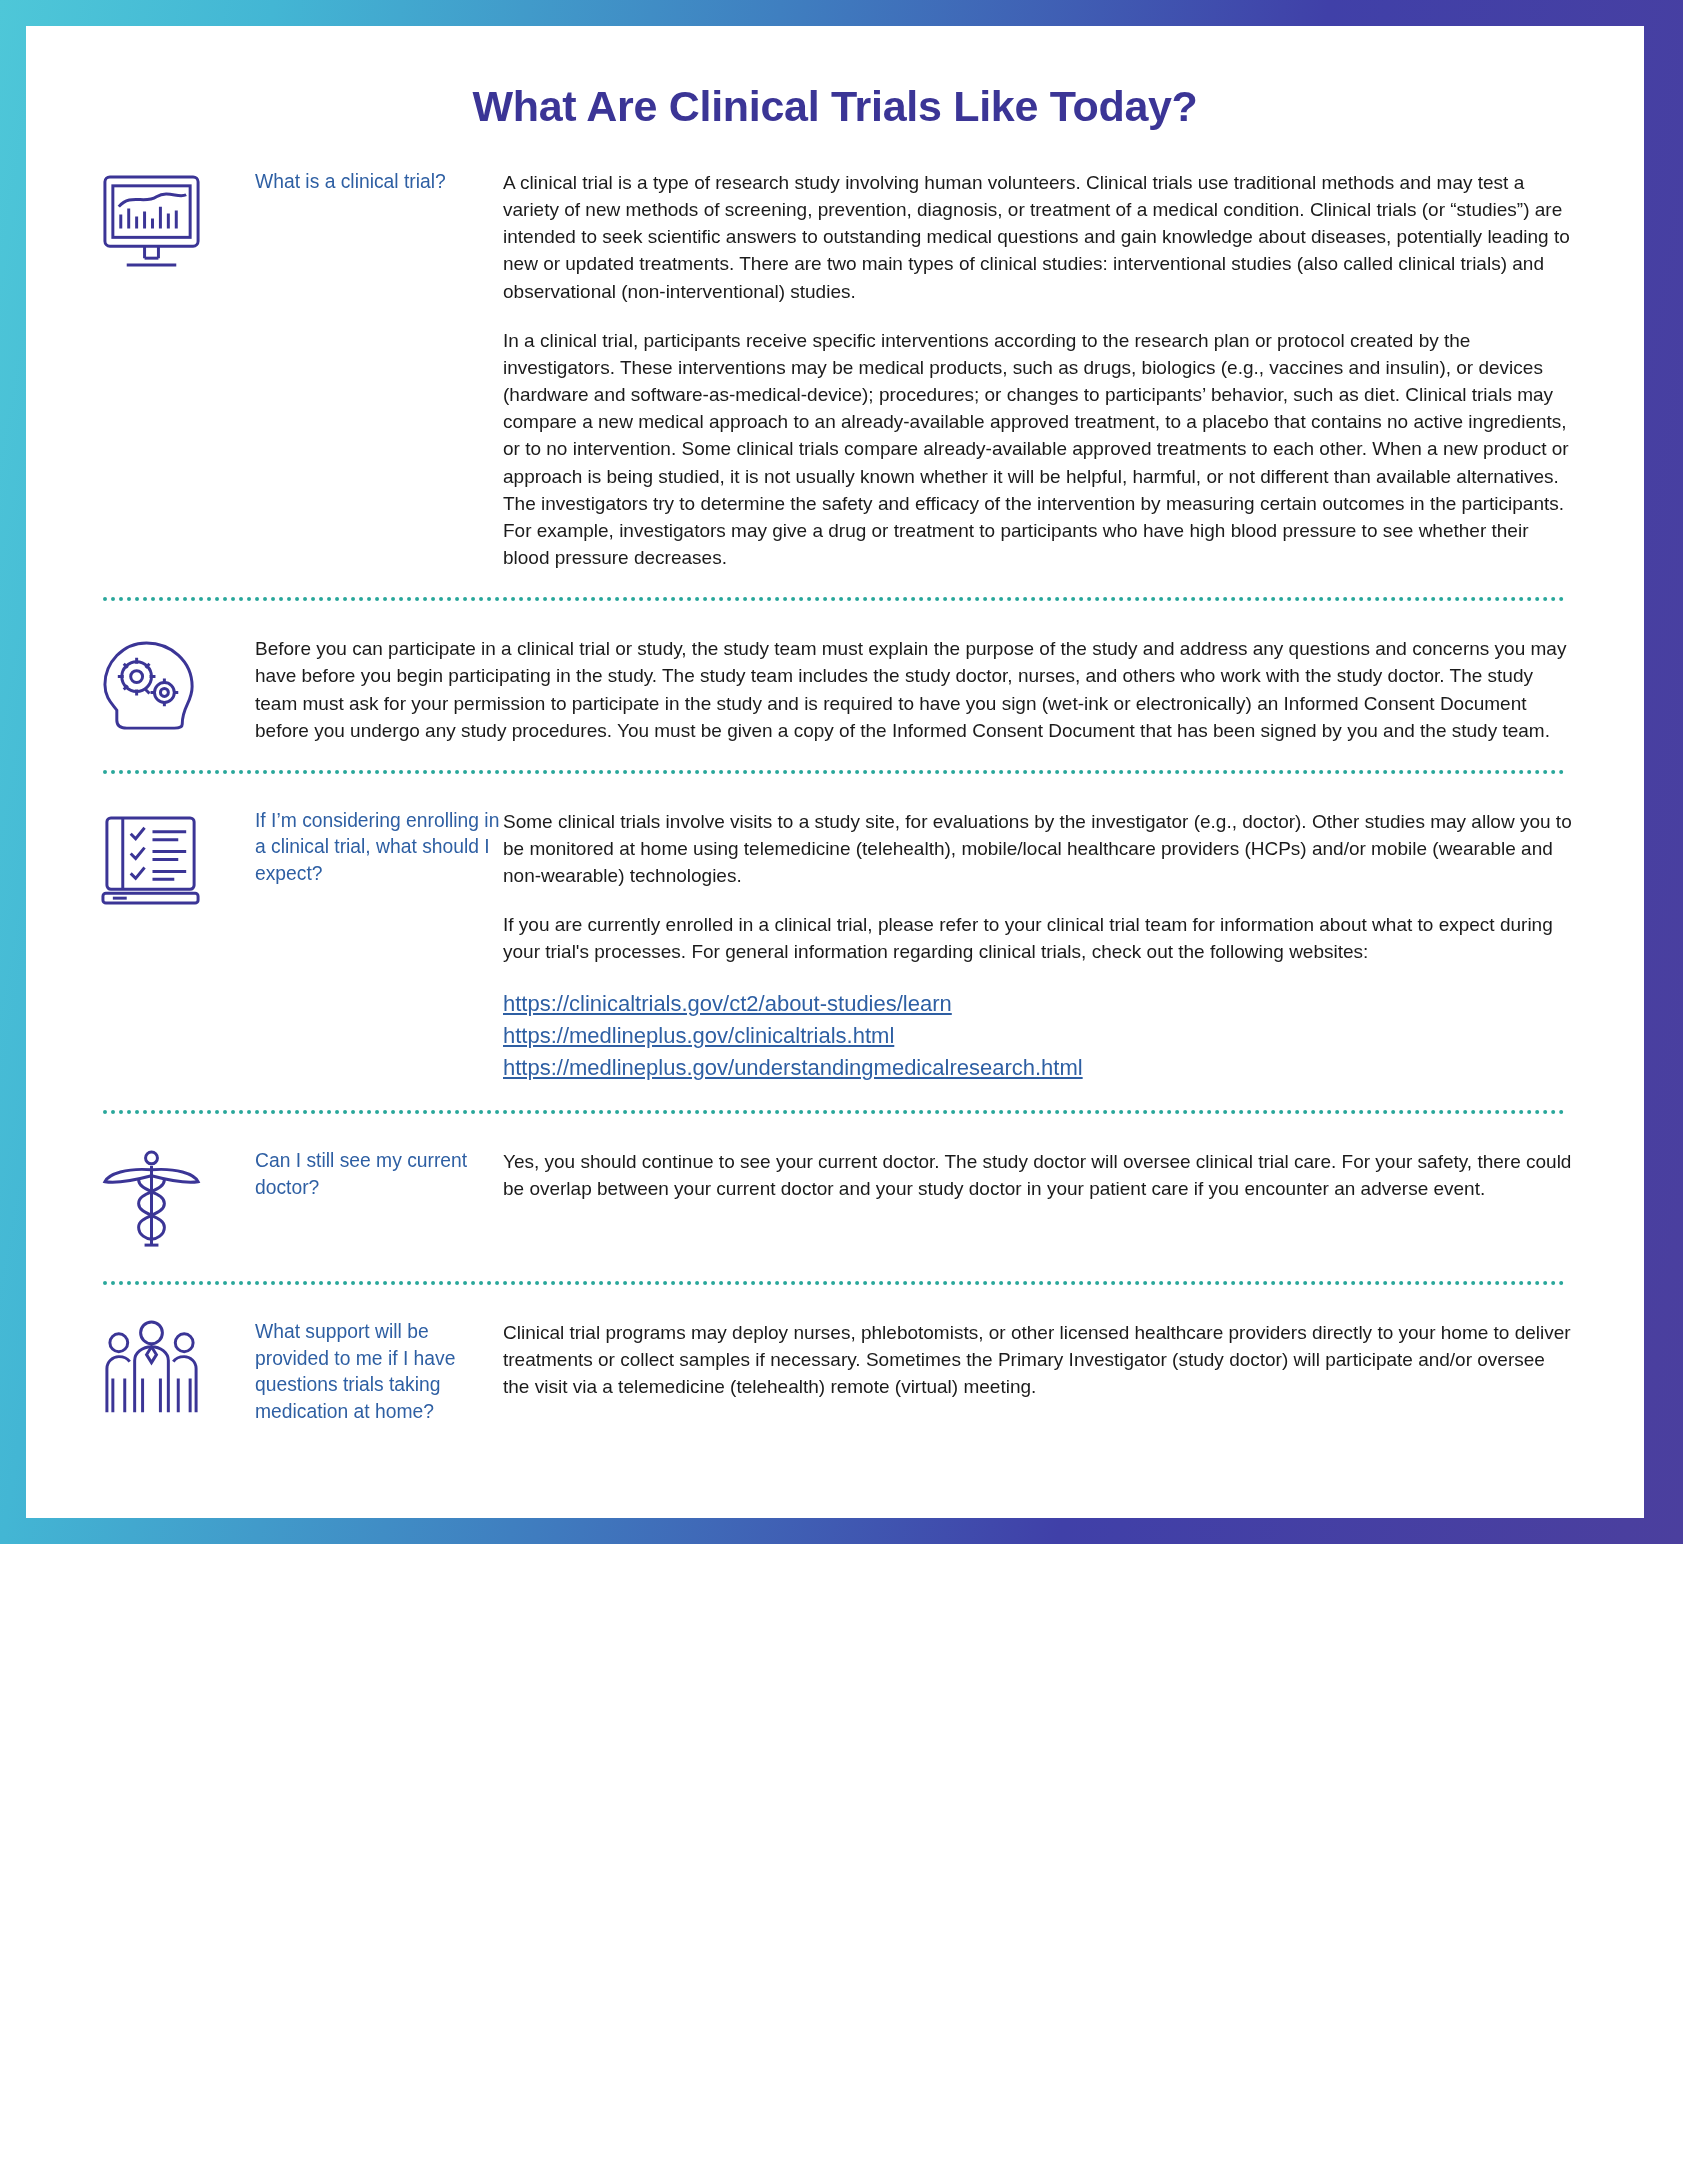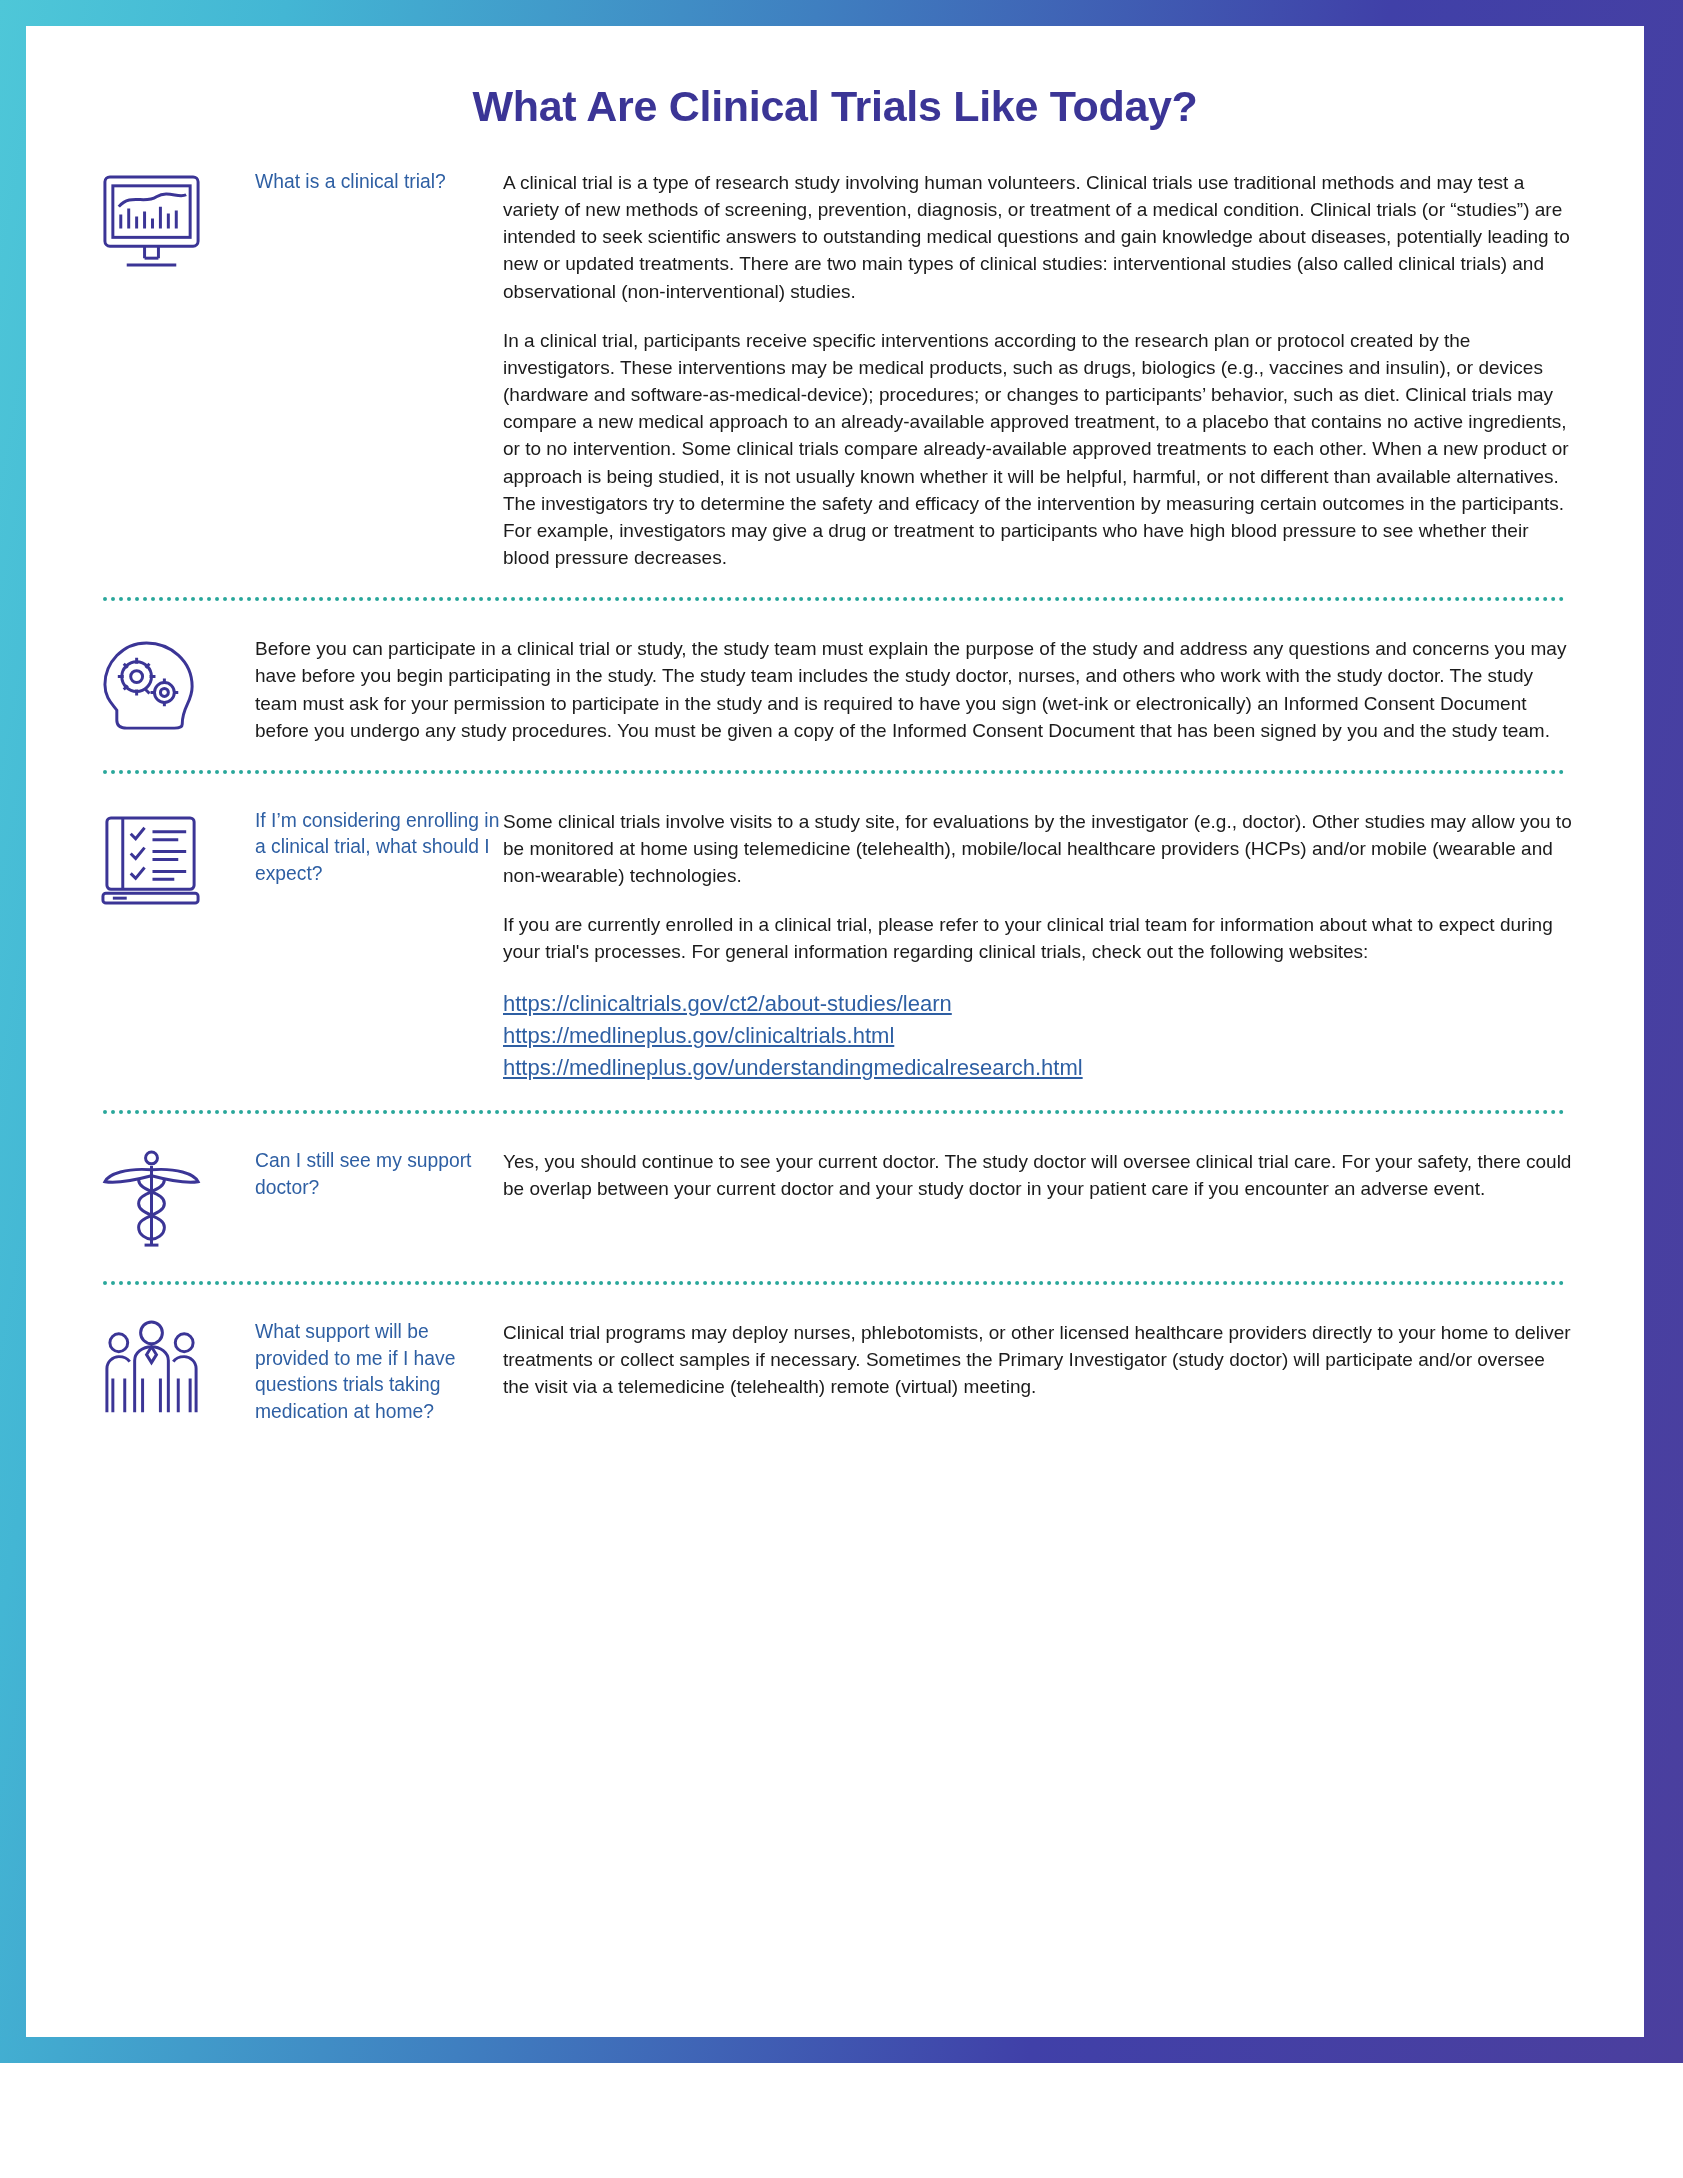--- a/index.html
+++ b/index.html
@@ -8,21 +8,21 @@
   }
   body {
     width: 1683px;
     height: 2178px;
     font-family: "Liberation Sans", sans-serif;
     background: #ffffff;
   }
   .page {
     position: relative;
     width: 1683px;
-    height: 2063px;
+    height: 1544px;
     box-sizing: border-box;
     background: linear-gradient(100deg, #4ec7d8 0%, #43b6d4 14%, #3f7fc0 40%, #4040a8 68%, #4b3f9e 100%);
     padding: 26px 39px 26px 26px;
   }
   .sheet {
     position: relative;
     width: 100%;
     height: 100%;
     background: #ffffff;
     box-sizing: border-box;
@@ -186,21 +186,21 @@
             <path d="M55 20 L55 100"></path>
             <path d="M48 100 H62"></path>
             <path d="M55 24 C30 22, 12 28, 8 36 C22 38, 40 34, 55 30"></path>
             <path d="M55 24 C80 22, 98 28, 102 36 C88 38, 70 34, 55 30"></path>
             <path d="M42 34 C42 46, 68 46, 68 58 C68 70, 42 70, 42 82 C42 90, 50 94, 55 94"></path>
             <path d="M68 34 C68 46, 42 46, 42 58 C42 70, 68 70, 68 82 C68 90, 60 94, 55 94"></path>
           </svg>
         </span>
       </div>
       <div class="q-col">
-        <div class="q-text">Can I still see my support doctor?</div>
+        <div class="q-text">Can I still see my current doctor?</div>
       </div>
       <div class="a-col">
         <p>Yes, you should continue to see your current doctor. The study doctor will oversee clinical trial care. For your safety, there could be overlap between your current doctor and your study doctor in your patient care if you encounter an adverse event.</p>
       </div>
     </div>
 
     <div class="divider"></div>
 
     <div class="section">
       <div class="icon-col">

